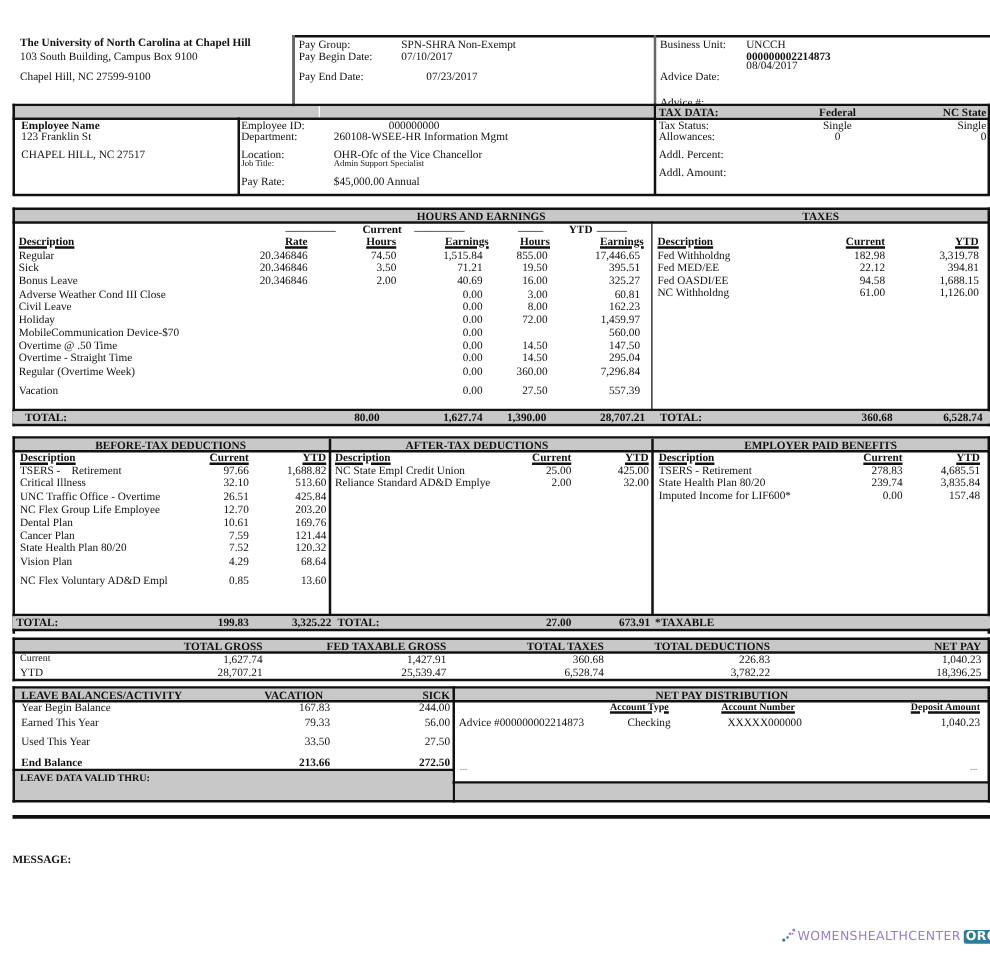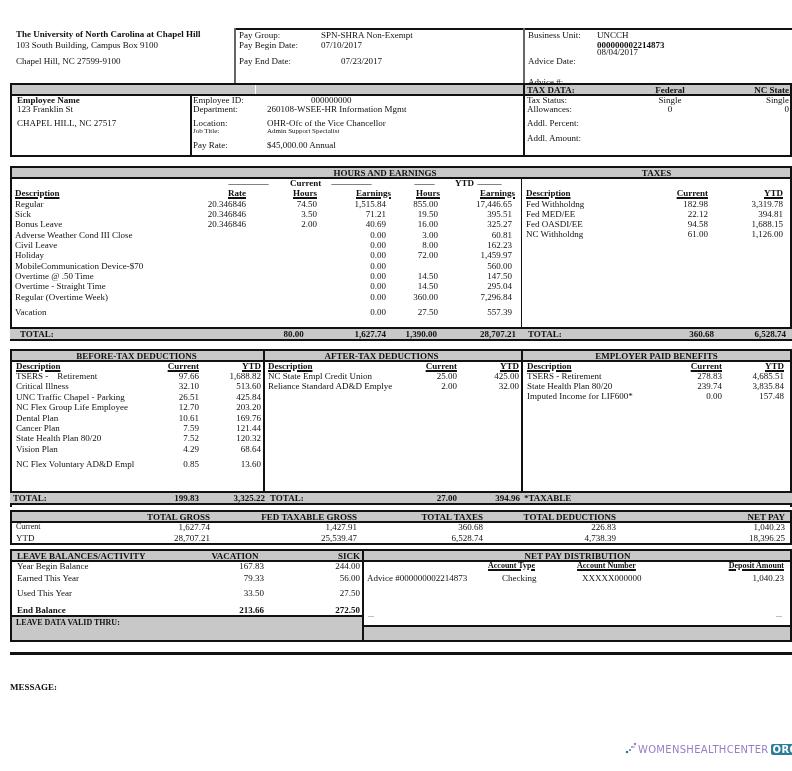--- a/index.html
+++ b/index.html
@@ -244,21 +244,21 @@
 <div class="cell b u" style="left:16px;top:361px;">Description</div>
 <div class="cell b u r" style="left:160px;top:361px;width:39px;">Current</div>
 <div class="cell b u r" style="left:230px;top:361px;width:31px;">YTD</div>
 <div id="bt-rows">
     <div class="cell " style="left:16px;top:371px;white-space:pre;">TSERS -    Retirement</div>
     <div class="cell r" style="left:160px;top:371px;width:39px;">97.66</div>
     <div class="cell r" style="left:215px;top:371px;width:46px;">1,688.82</div>
     <div class="cell " style="left:16px;top:381px;white-space:pre;">Critical Illness</div>
     <div class="cell r" style="left:160px;top:381px;width:39px;">32.10</div>
     <div class="cell r" style="left:215px;top:381px;width:46px;">513.60</div>
-    <div class="cell " style="left:16px;top:392px;white-space:pre;">UNC Traffic Chapel - Parking</div>
+    <div class="cell " style="left:16px;top:392px;white-space:pre;">UNC Traffic Office - Overtime</div>
     <div class="cell r" style="left:160px;top:392px;width:39px;">26.51</div>
     <div class="cell r" style="left:215px;top:392px;width:46px;">425.84</div>
     <div class="cell " style="left:16px;top:402px;white-space:pre;">NC Flex Group Life Employee</div>
     <div class="cell r" style="left:160px;top:402px;width:39px;">12.70</div>
     <div class="cell r" style="left:215px;top:402px;width:46px;">203.20</div>
     <div class="cell " style="left:16px;top:413px;white-space:pre;">Dental Plan</div>
     <div class="cell r" style="left:160px;top:413px;width:39px;">10.61</div>
     <div class="cell r" style="left:215px;top:413px;width:46px;">169.76</div>
     <div class="cell " style="left:16px;top:423px;white-space:pre;">Cancer Plan</div>
     <div class="cell r" style="left:160px;top:423px;width:39px;">7.59</div>
@@ -301,21 +301,21 @@
     <div class="cell r" style="left:735px;top:391px;width:49px;">157.48</div>
   </div>
 
 <div class="hline" style="left:10px;top:491px;width:782px;"></div>
 <div class="gray abs" style="left:10px;top:493px;width:782px;height:10px;"></div>
 <div class="cell b" style="left:13px;top:493px;">TOTAL:</div>
 <div class="cell b r" style="left:160px;top:493px;width:39px;">199.83</div>
 <div class="cell b r" style="left:220px;top:493px;width:45px;">3,325.22</div>
 <div class="cell b" style="left:270px;top:493px;">TOTAL:</div>
 <div class="cell b r" style="left:418px;top:493px;width:39px;">27.00</div>
-<div class="cell b r" style="left:480px;top:493px;width:40px;">394.96</div>
+<div class="cell b r" style="left:480px;top:493px;width:40px;">673.91</div>
 <div class="cell b" style="left:524px;top:493px;">*TAXABLE</div>
 <div class="hline" style="left:10px;top:503px;width:782px;"></div>
 
 <div class="hline" style="left:10px;top:510px;width:782px;"></div>
 <div class="gray abs" style="left:10px;top:512px;width:782px;height:9px;"></div>
 <div class="vline" style="left:10px;top:510px;height:35px;"></div>
 <div class="vline" style="left:790px;top:510px;height:35px;"></div>
 <div class="hline" style="left:10px;top:521px;width:782px;"></div>
 <div id="summary-headers">
     <div class="cell b r" style="left:100px;top:512px;width:110px;">TOTAL GROSS</div>
@@ -328,21 +328,21 @@
     <div class="cell " style="left:16px;top:522px;font-size:8px;">Current</div>
     <div class="cell r" style="left:100px;top:522px;width:110px;">1,627.74</div>
     <div class="cell r" style="left:217px;top:522px;width:140px;">1,427.91</div>
     <div class="cell r" style="left:373px;top:522px;width:110px;">360.68</div>
     <div class="cell r" style="left:466px;top:522px;width:150px;">226.83</div>
     <div class="cell r" style="left:705px;top:522px;width:80px;">1,040.23</div>
     <div class="cell " style="left:16px;top:533px;">YTD</div>
     <div class="cell r" style="left:100px;top:533px;width:110px;">28,707.21</div>
     <div class="cell r" style="left:217px;top:533px;width:140px;">25,539.47</div>
     <div class="cell r" style="left:373px;top:533px;width:110px;">6,528.74</div>
-    <div class="cell r" style="left:466px;top:533px;width:150px;">4,738.39</div>
+    <div class="cell r" style="left:466px;top:533px;width:150px;">3,782.22</div>
     <div class="cell r" style="left:705px;top:533px;width:80px;">18,396.25</div>
   </div>
 <div class="hline" style="left:10px;top:543px;width:782px;"></div>
 
 <div class="hline" style="left:10px;top:549px;width:782px;"></div>
 <div class="gray abs" style="left:10px;top:551px;width:782px;height:9px;"></div>
 <div class="cell b" style="left:17px;top:551px;">LEAVE BALANCES/ACTIVITY</div>
 <div class="cell b c" style="left:205px;top:551px;width:60px;">VACATION</div>
 <div class="cell b r" style="left:320px;top:551px;width:40px;">SICK</div>
 <div class="sec-title" style="left:365px;top:551px;width:425px;">NET PAY DISTRIBUTION</div>

